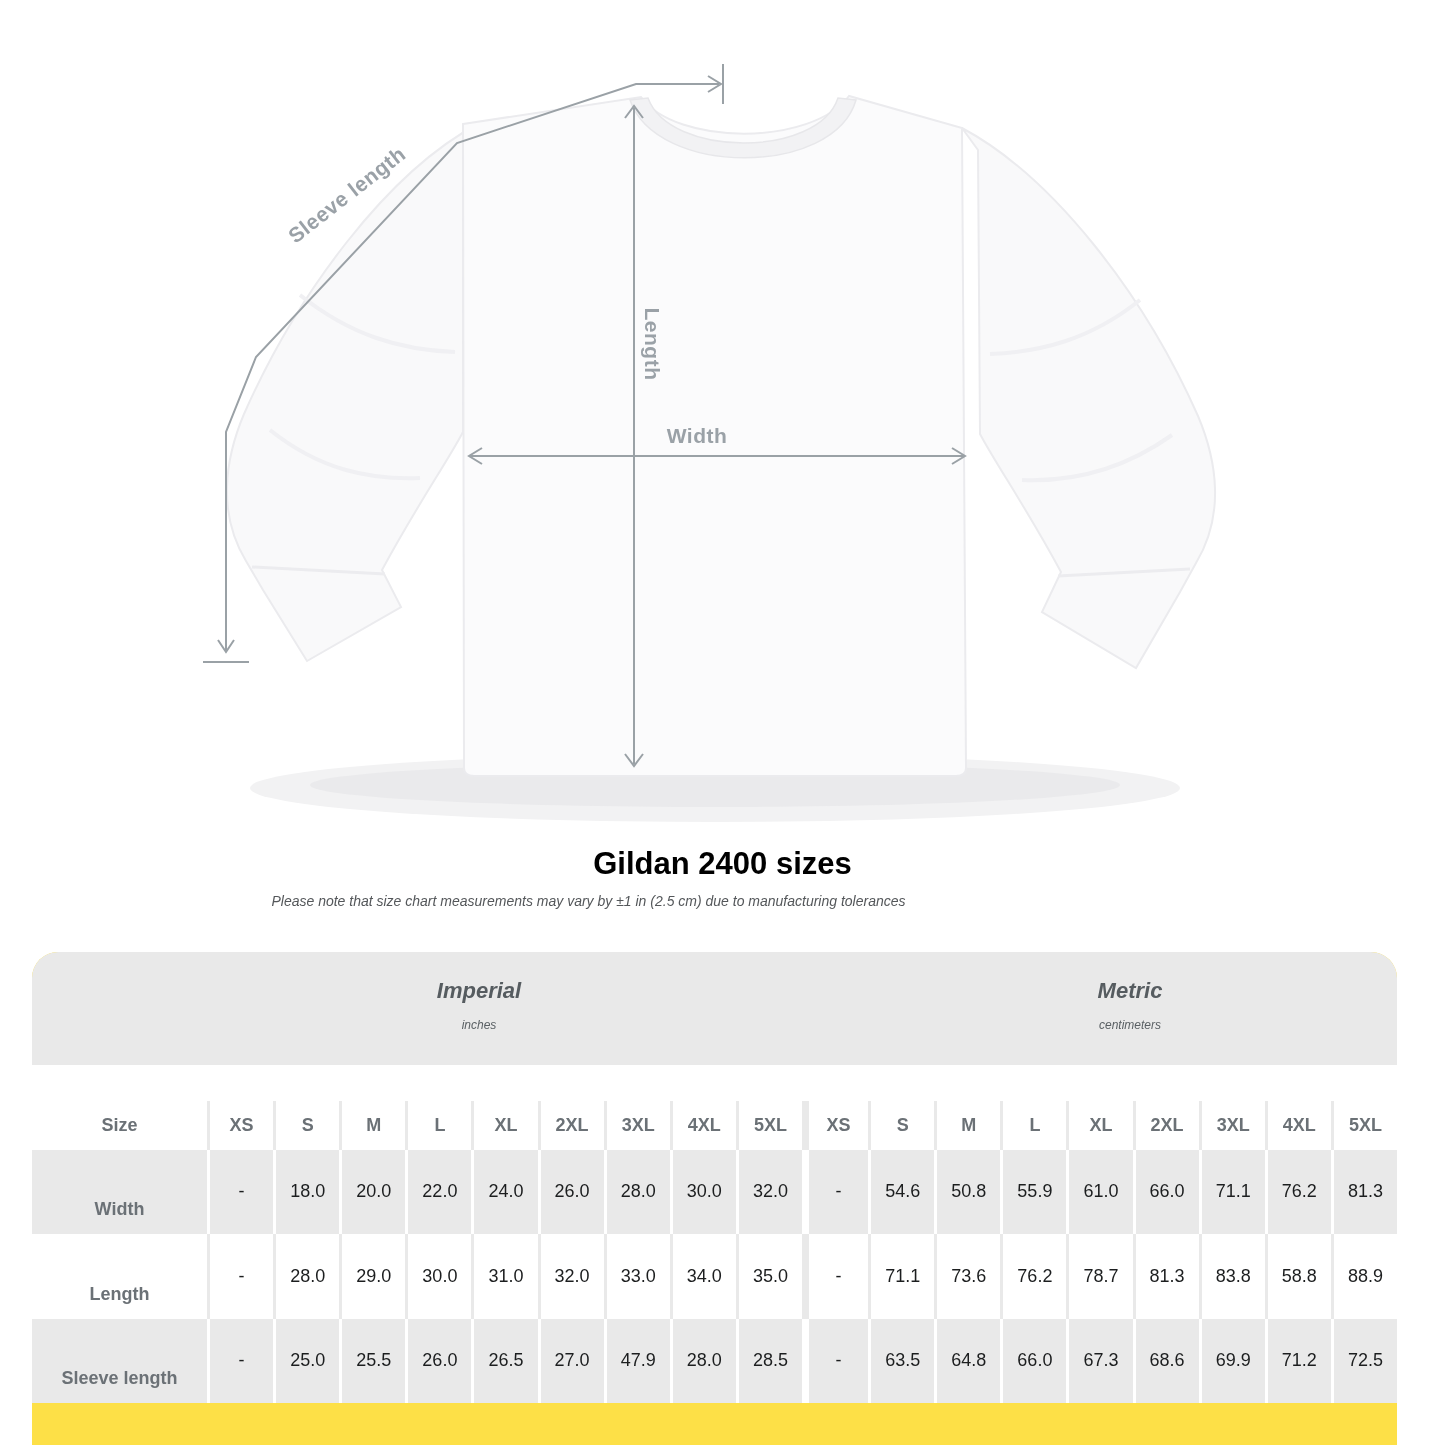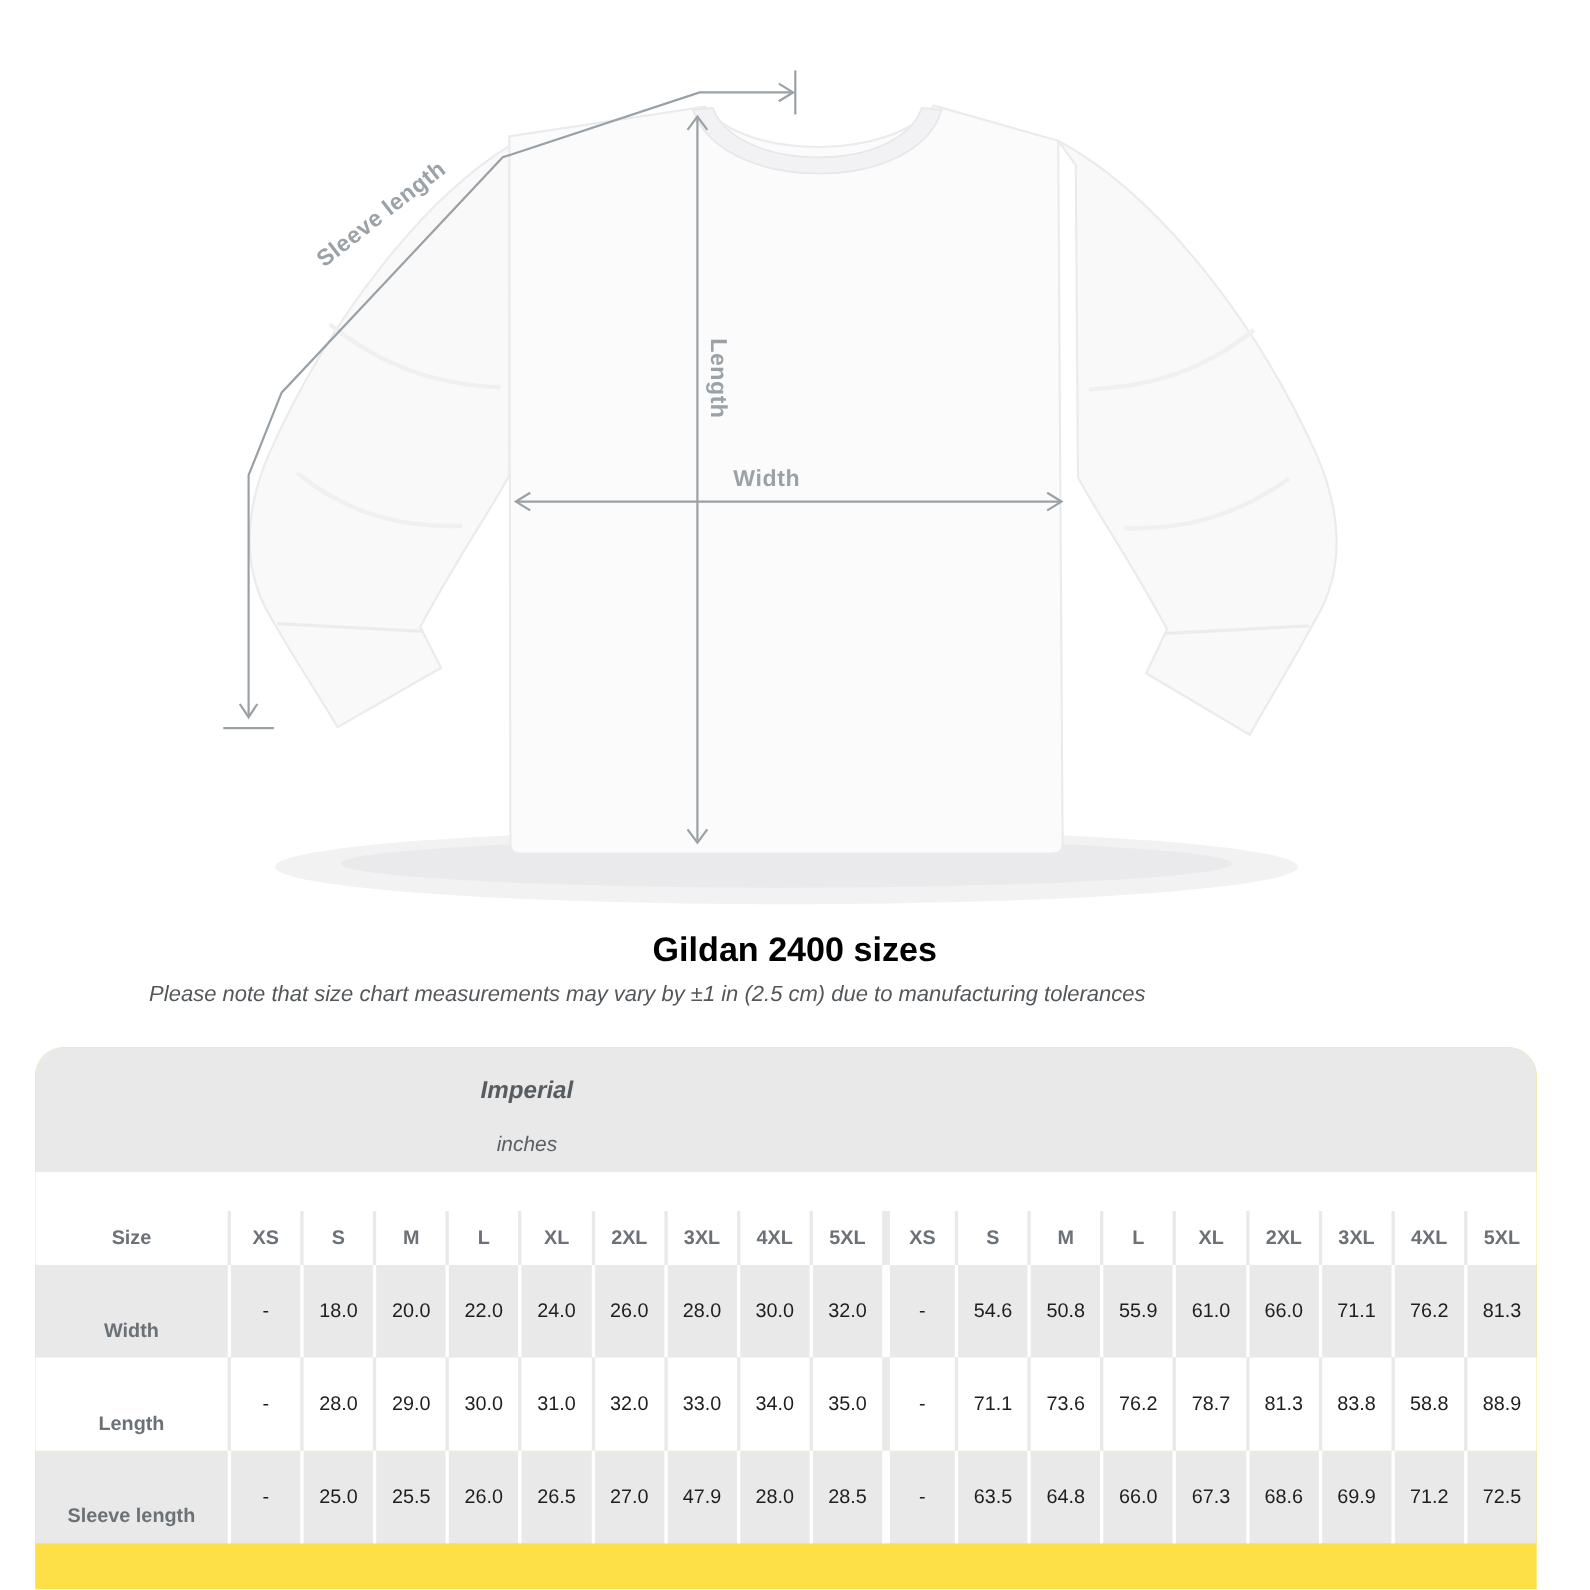--- a/index.html
+++ b/index.html
@@ -12,31 +12,31 @@
   .dlabel{position:absolute;font-weight:bold;color:#9aa1a7;font-size:21px;letter-spacing:.5px;
           width:180px;text-align:center;}
   .dlabel.sleeve{left:257px;top:183px;transform:rotate(-38deg);}
   .dlabel.length{left:562px;top:332px;transform:rotate(90deg);}
   .dlabel.width{left:607px;top:424px;}
 
   
   .title{position:absolute;left:0;top:846px;width:1445px;margin:0;text-align:center;
          font-size:31px;font-weight:bold;color:#000000;}
   .note{position:absolute;left:0;top:893px;width:1177px;margin:0;text-align:center;
-        font-style:italic;font-size:20px;color:#54575a;}
+        font-style:italic;font-size:14px;color:#54575a;}
 
   
   .stable{position:absolute;left:32px;top:952px;width:1365px;height:558px;
           border-radius:26px;overflow:hidden;background:#fde047;}
   .band{position:relative;height:113px;background:#e9e9e9;}
   .bgroup{position:absolute;top:26px;width:300px;text-align:center;color:#565c60;}
   .bgroup.imperial{left:297px;}
   .bgroup.metric{left:948px;}
   .gname{font-size:22px;font-weight:bold;font-style:italic;}
-  .gunit{font-size:19px;font-style:italic;margin-top:26px;color:#5a6064;}
+  .gunit{font-size:12px;font-style:italic;margin-top:14px;color:#5a6064;}
 
   .trow{display:grid;grid-template-columns:175px repeat(18,1fr);height:84.5px;align-items:stretch;}
   .r-white{background:#ffffff;--sep:#e9e9e9;}
   .r-gray{background:#e9e9e9;--sep:#ffffff;}
   .cell{display:flex;align-items:center;justify-content:center;font-size:18px;color:#1c1e1f;}
   .trow .cell:nth-child(n+2){border-left:3px solid var(--sep);}
   .trow .cell.gstart{border-left-width:7px;}
   .cell.lab,.cell.hc{font-weight:bold;color:#6b7176;margin-top:36px;}
 </style>
 </head>
@@ -97,20 +97,24 @@
 
   <h1 class="title">Gildan 2400 sizes</h1>
   <p class="note">Please note that size chart measurements may vary by ±1 in (2.5 cm) due to manufacturing tolerances</p>
 
   <div class="stable">
 
     <div class="band">
       <div class="bgroup imperial">
         <div class="gname">Imperial</div>
         <div class="gunit">inches</div>
+      </div>
+      <div class="bgroup metric">
+        <div class="gname">Metric</div>
+        <div class="gunit">centimeters</div>
       </div>
     </div>
 
     <div class="trow r-white">
       <div class="cell lab">Size</div>
       <div class="cell hc">XS</div>
       <div class="cell hc">S</div>
       <div class="cell hc">M</div>
       <div class="cell hc">L</div>
       <div class="cell hc">XL</div>

